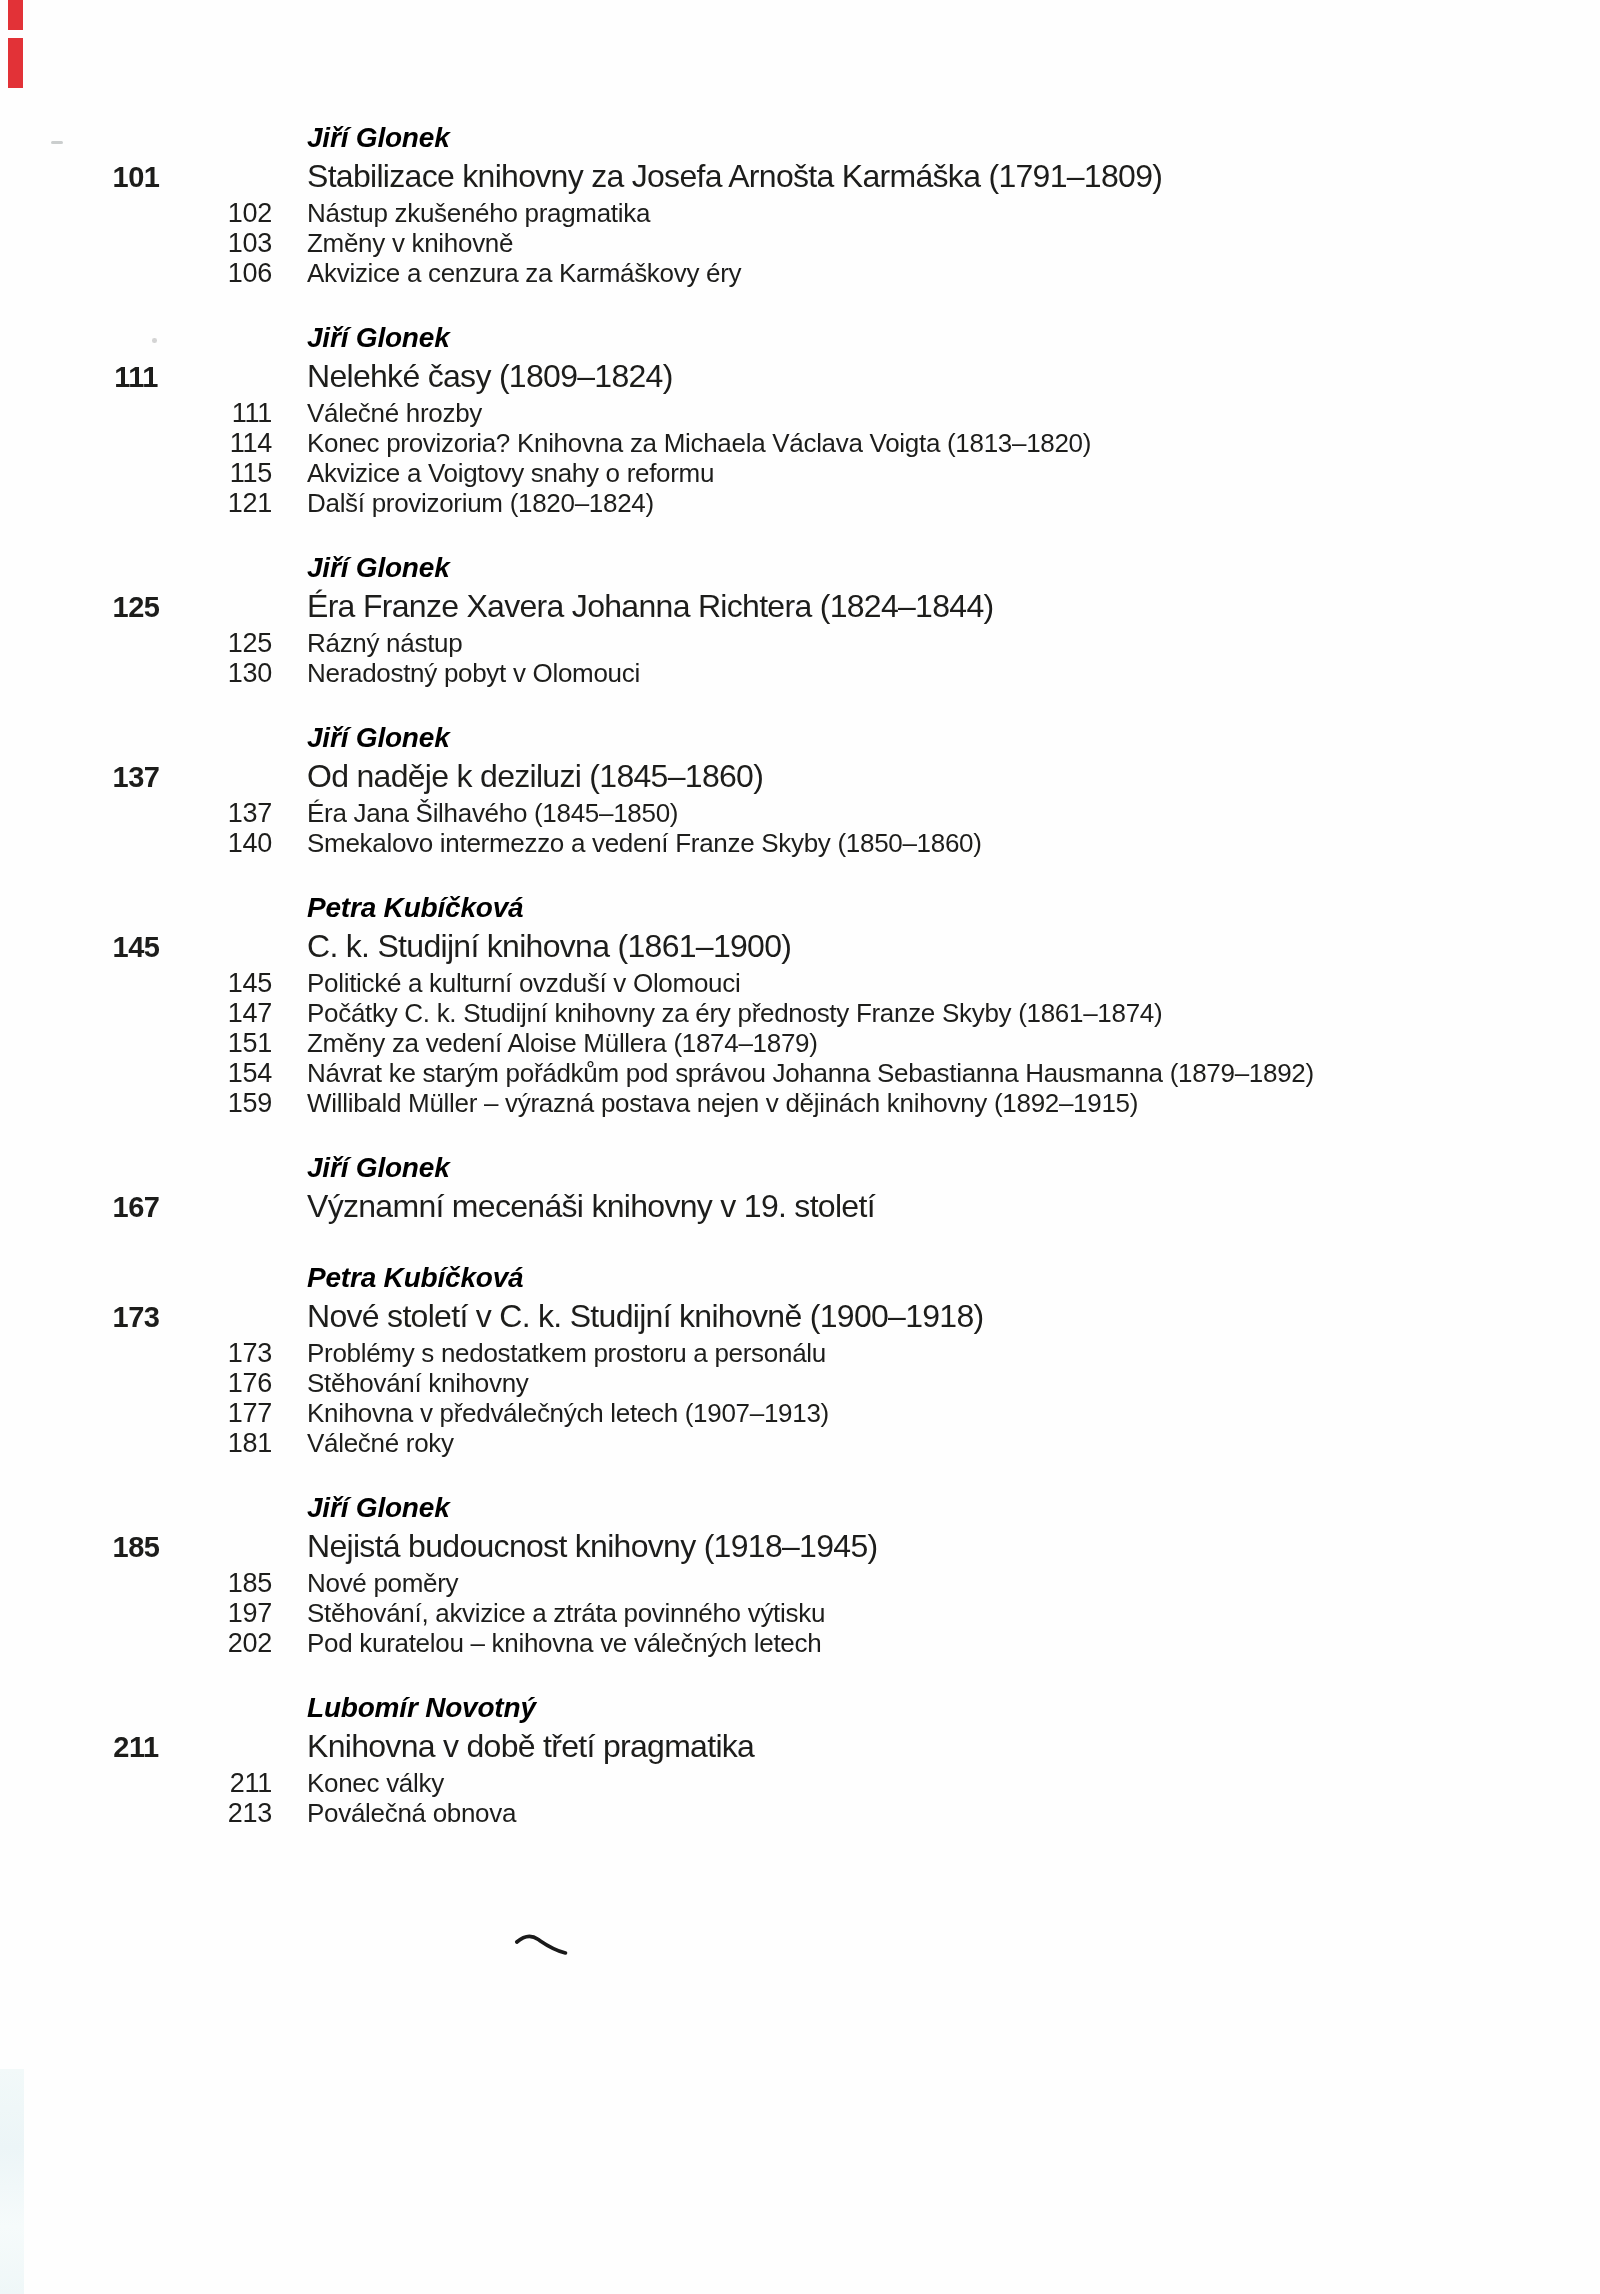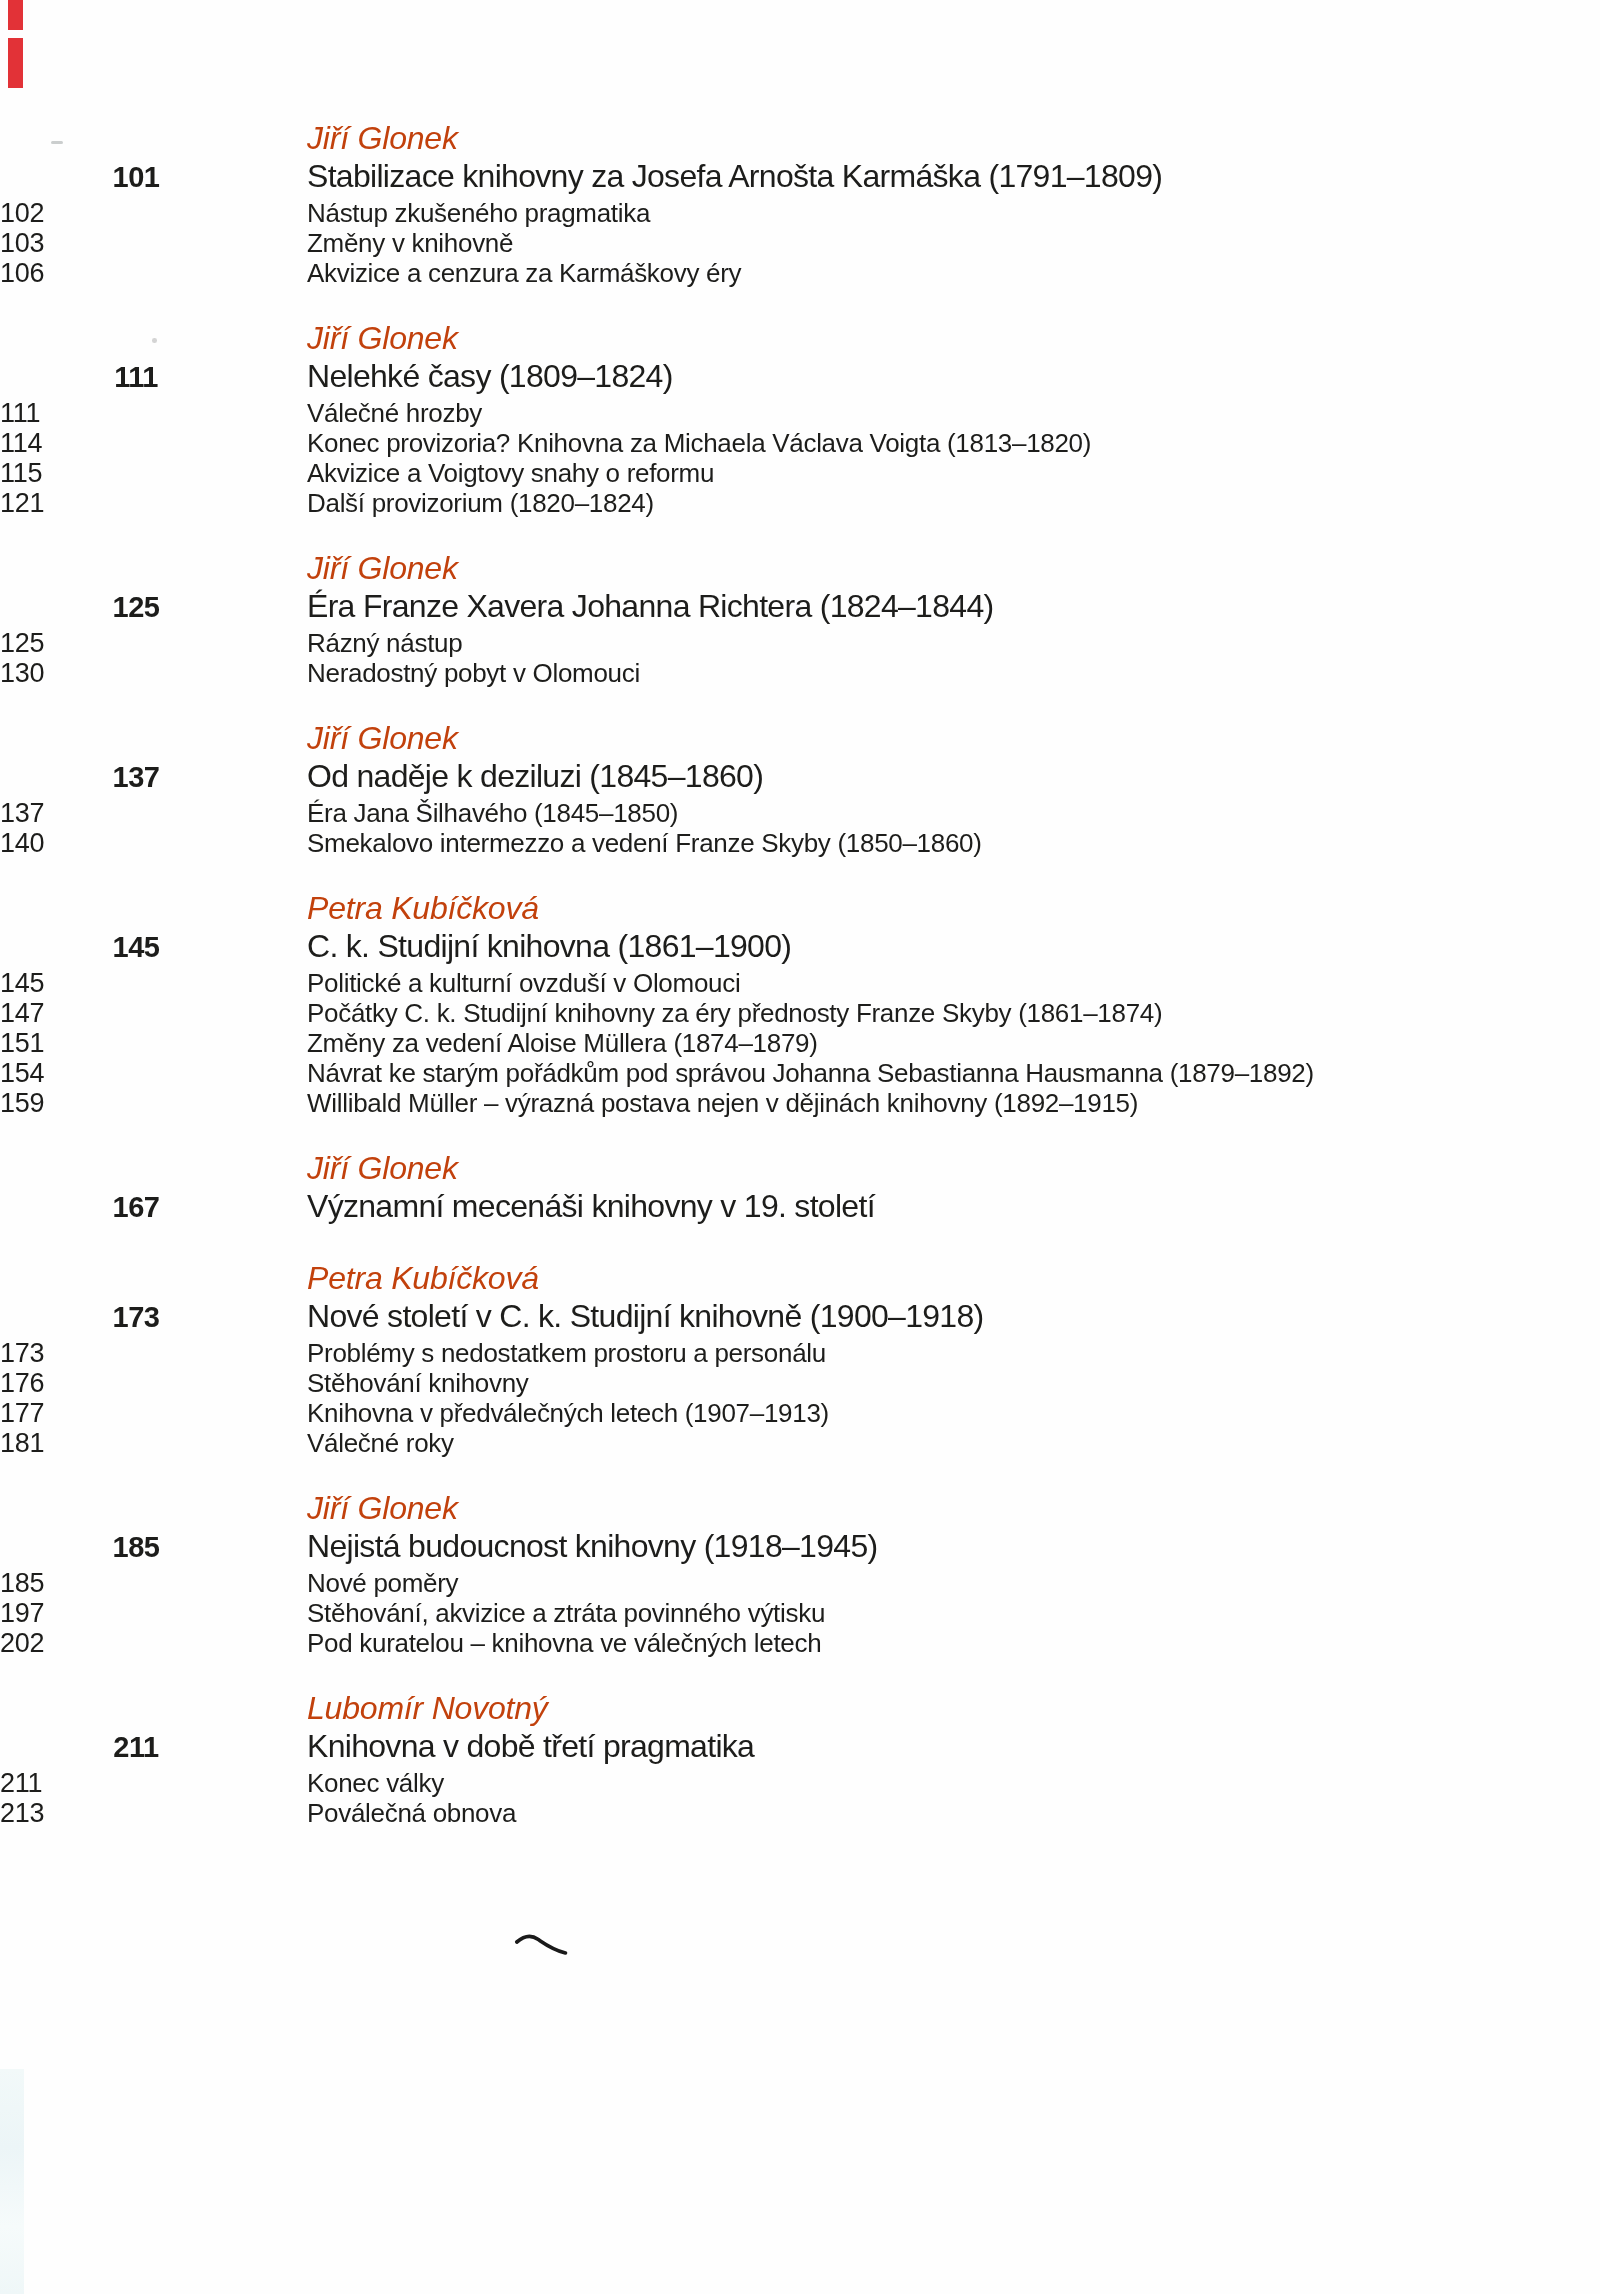--- a/index.html
+++ b/index.html
@@ -31,24 +31,25 @@
     position: absolute;
     left: 0;
     top: 121px;
     width: 100%;
   }
   .toc-section { margin: 0 0 33px 0; }
 
   .author-line {
     padding-left: 307px;
     font-style: italic;
-    font-size: 32px;
+    font-size: 28px;
     line-height: 34px;
-    color: #c2410c;
+    color: #000000;
     letter-spacing: -0.2px;
+    font-weight: bold;
   }
 
   .row { display: flex; align-items: baseline; }
 
   .chapter-row { line-height: 42px; }
   .chapter-row .num {
     width: 272px;
     text-align: center;
     font-weight: 700;
     font-size: 29px;
@@ -57,21 +58,21 @@
   .chapter-row .title {
     margin-left: 35px;
     font-size: 32px;
     letter-spacing: -0.7px;
     white-space: nowrap;
   }
 
   .sub-row { line-height: 30px; }
   .sub-row .num {
     width: 272px;
-    text-align: left;
+    text-align: right;
     font-size: 27px;
     letter-spacing: -0.3px;
   }
   .sub-row .title {
     margin-left: 35px;
     font-size: 26px;
     letter-spacing: -0.3px;
     white-space: nowrap;
   }
 </style>

